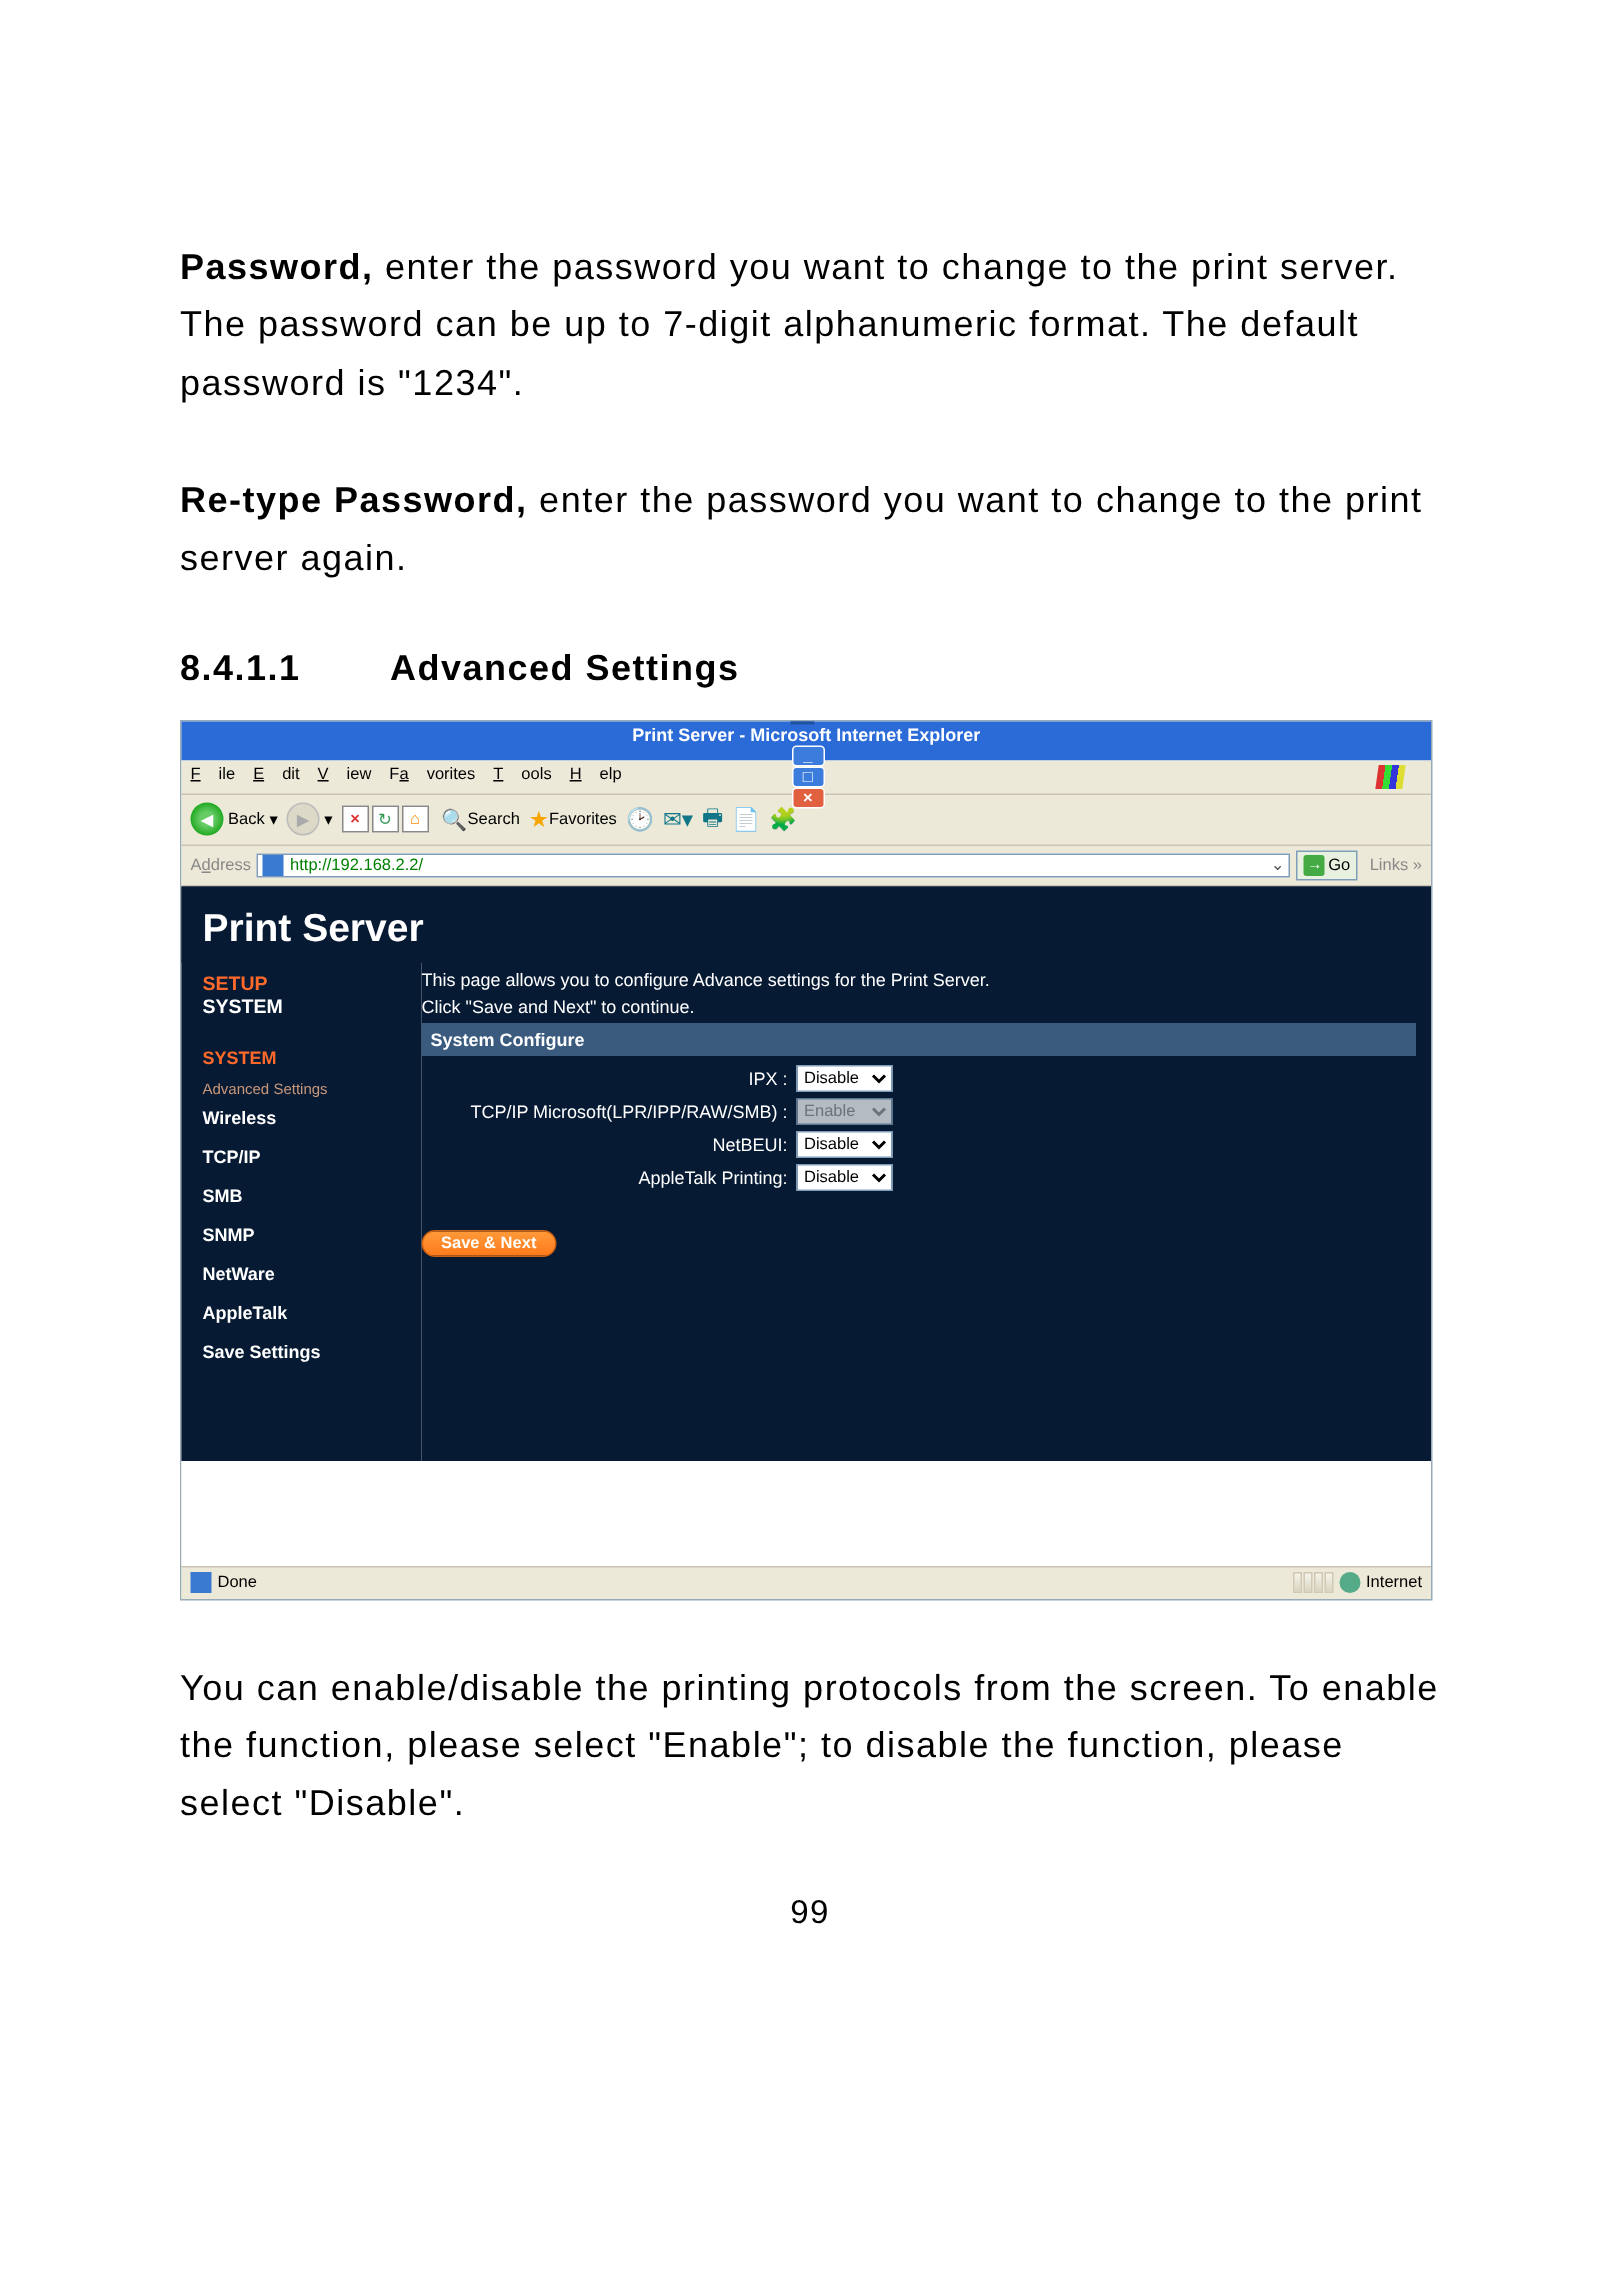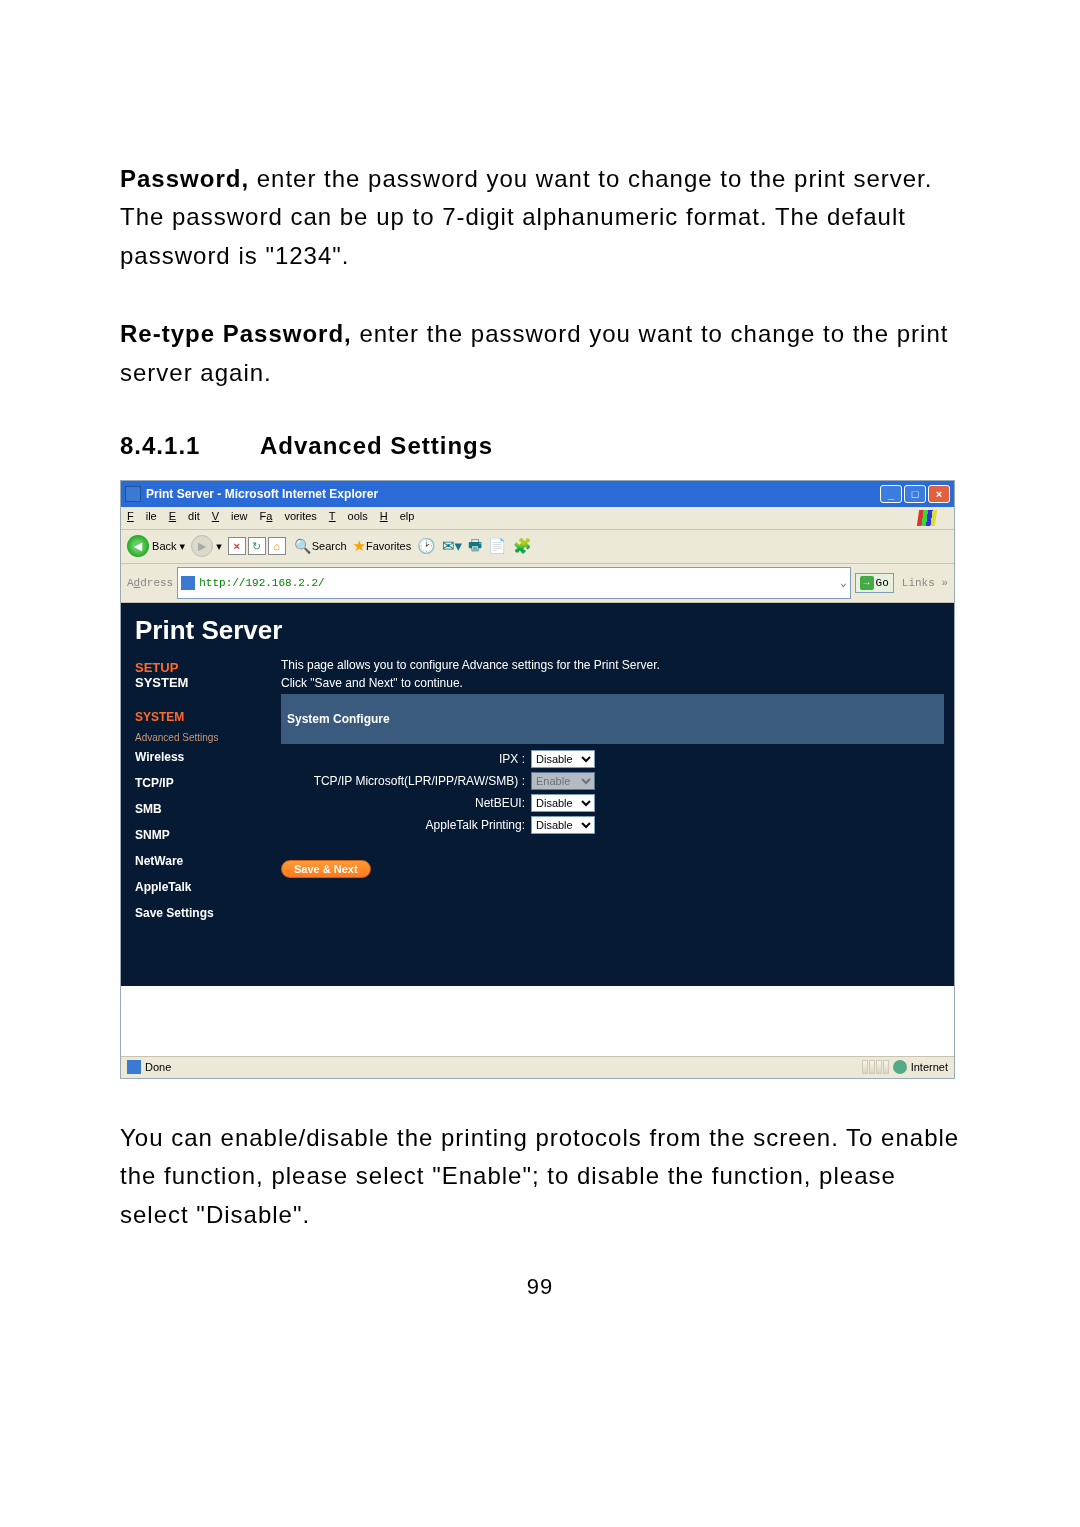--- a/index.html
+++ b/index.html
@@ -5,21 +5,21 @@
   * { box-sizing: border-box; margin: 0; padding: 0; }
   body { width: 1080px; height: 1527px; background: #fff; font-family: Arial, Helvetica, sans-serif; padding: 160px 120px 60px 120px; letter-spacing: 1px; }
 
   .para { font-size: 24px; color: #000; line-height: 1.6; margin-bottom: 40px; }
   .bold { font-weight: bold; }
   .section-h { font-size: 24px; font-weight: bold; margin-bottom: 20px; }
   .section-num { display: inline-block; width: 140px; }
 
   
   .shot { border: 1px solid #98aab5; width: 835px; margin-bottom: 40px; font-family: Tahoma, Arial, sans-serif; letter-spacing: 0; }
-  .titlebar { background: linear-gradient(#2a6bd8,#2a6bd8); height: 26px; display: flex; align-items: center; padding: 0 4px; color: #fff; font-size: 12px; font-weight: bold; }
+  .titlebar { background: linear-gradient(#2a6bd8,#2a6bd8); height: 26px; display: flex; align-items: center; padding: 0 4px; color: #fff; font-size: 12px; font-weight: bold; flex-direction: column; }
   .titlebar .icon-ie { width: 16px; height: 16px; background: #3a7ad0; border: 1px solid #2050a0; margin-right: 5px; display:inline-block; }
   .titlebar .spacer { flex: 1; }
   .winbtn { width: 22px; height: 18px; margin-left: 2px; border: 1px solid #fff; border-radius: 3px; display: flex; align-items: center; justify-content: center; font-size: 11px; font-weight: bold; color:#fff;}
   .winbtn.min { background:#3b7cdc;}
   .winbtn.max { background:#3b7cdc;}
   .winbtn.close { background:#e06040;}
   .menubar { background: #ece9d8; font-size: 11px; padding: 3px 6px; color:#000; border-bottom: 1px solid #c9c4b2; display:flex; }
   .menubar span { margin-right: 12px; }
   .menubar .u { text-decoration: underline; }
   .menubar .winflag { margin-left:auto; width:18px;height:16px; background: linear-gradient(90deg,#d33 25%,#3d3 25% 50%,#33d 50% 75%,#dd3 75%); transform:skewX(-8deg); }
@@ -29,23 +29,23 @@
   .circ.back { background:radial-gradient(circle,#6c6 30%,#2a2 70%); color:#fff; }
   .circ.fwd { background:#dcd9c8; color:#aaa; border:1px solid #bbb; }
   .tico { width:18px;height:18px; border:1px solid #888; display:inline-flex;align-items:center;justify-content:center;font-size:11px;margin-right:2px;}
   .xred{background:#fff;color:#d33;font-weight:bold;}
   .refresh{background:#fff;color:#395;}
   .home{background:#fff;color:#f80;}
   .search-ico{color:#178;width:18px;height:18px;display:inline-flex;align-items:center;justify-content:center;font-size:14px;}
   .star-ico{color:#f7a500;font-size:15px;}
   .ico-blue{color:#178;font-size:15px;margin-right:6px;}
 
-  .addrbar { background:#ece9d8; display:flex;align-items:center;padding:3px 6px;font-size:11px;border-bottom:1px solid #c9c4b2;font-family:Liberation Mono, monospace;}
+  .addrbar { background:#ece9d8; display:flex;align-items:center;padding:3px 6px;font-size:11px;border-bottom:1px solid #c9c4b2;}
   .addrbar .lbl{color:#888;margin-right:4px;}
-  .addr-input { border:1px solid #7f9db9; background:#fff; height:32px; flex:1; display:flex;align-items:center;padding:0 3px;color:#008000;font-size:11px; }
+  .addr-input { border:1px solid #7f9db9; background:#fff; height:16px; flex:1; display:flex;align-items:center;padding:0 3px;color:#008000;font-size:11px; }
   .addr-input .ico{width:14px;height:14px;background:#3a7ad0;margin-right:4px;}
   .go-btn{height:20px;border:1px solid #7f9db9;background:#e8f0e0;margin-left:4px;display:flex;align-items:center;padding:0 4px;}
   .go-btn .arrow{width:14px;height:14px;border-radius:2px;background:#4a4;color:#fff;display:inline-flex;align-items:center;justify-content:center;font-size:10px;margin-right:2px;}
   .links-lbl{margin-left:8px;color:#888;text-align:center;}
 
   .page-body { display:flex; background:#fff; }
   .sidebar { width:160px; background: linear-gradient(#061a33,#061a33); color:#fff; font-size:12px; padding: 0 0 60px 0; }
   .ps-head { background:#061a33; padding:12px 14px 8px; display:flex; }
   .ps-title{ font-family: Arial Black, Arial, sans-serif; font-size: 26px; font-weight:900; color:#fff; }
   .toplinks { background:#061a33; color:#ffcf2a; font-size:12px;font-weight:bold;padding:0 14px 8px; text-decoration:underline; }
@@ -55,21 +55,21 @@
   .setup-red{color:#ff6a2b;font-weight:bold;font-size:13px;}
   .setup-wh{color:#fff;font-weight:bold;font-size:13px;}
   .nav-item{display:block;padding:6px 14px;font-size:12px;font-weight:bold;color:#fff;}
   .nav-adv{font-size:10px;color:#c9977a;padding:4px 14px;}
 
   .content { flex:1; background:#061a33; color:#fff; font-size:12px; }
   .ps-wide{ background:#061a33; }
   .cnt-main { padding: 4px 10px 10px 0; }
   .cnt-desc{color:#fff;font-size:12px;}
   .cnt-sub{color:#fff;font-size:12px;padding-top:4px;}
-  .sysconf{background:#3a5a7e;color:#fff;font-size:12px;font-weight:bold;padding:18px 6px;margin-top:4px;}
+  .sysconf{background:#3a5a7e;color:#fff;font-size:12px;font-weight:bold;padding:4px 6px;margin-top:4px;}
   .form-rows{padding:4px 0 14px;}
   .frow{display:flex;align-items:center;padding:2px 0;font-size:12px;}
   .flab{width:250px;text-align:right;padding-right:6px;color:#fff;}
   .fsel{border:1px solid #7f9db9;background:#fff;color:#000;font-size:11px;height:18px;min-width:64px;}
   .fsel[disabled]{color:#999;}
   .save-btn{background:linear-gradient(#ff9a3a,#ff7a1a);border:1px solid #cc6010;border-radius:10px;color:#fff;font-size:11px;font-weight:bold;padding:2px 12px;}
 
   .whitegap{background:#fff;height:70px;}
   .status{background:#ece9d8;border-top:1px solid #c9c4b2;display:flex;align-items:center;font-size:11px;height:22px;padding:0 6px;}
   .status .fill{flex:1;}

